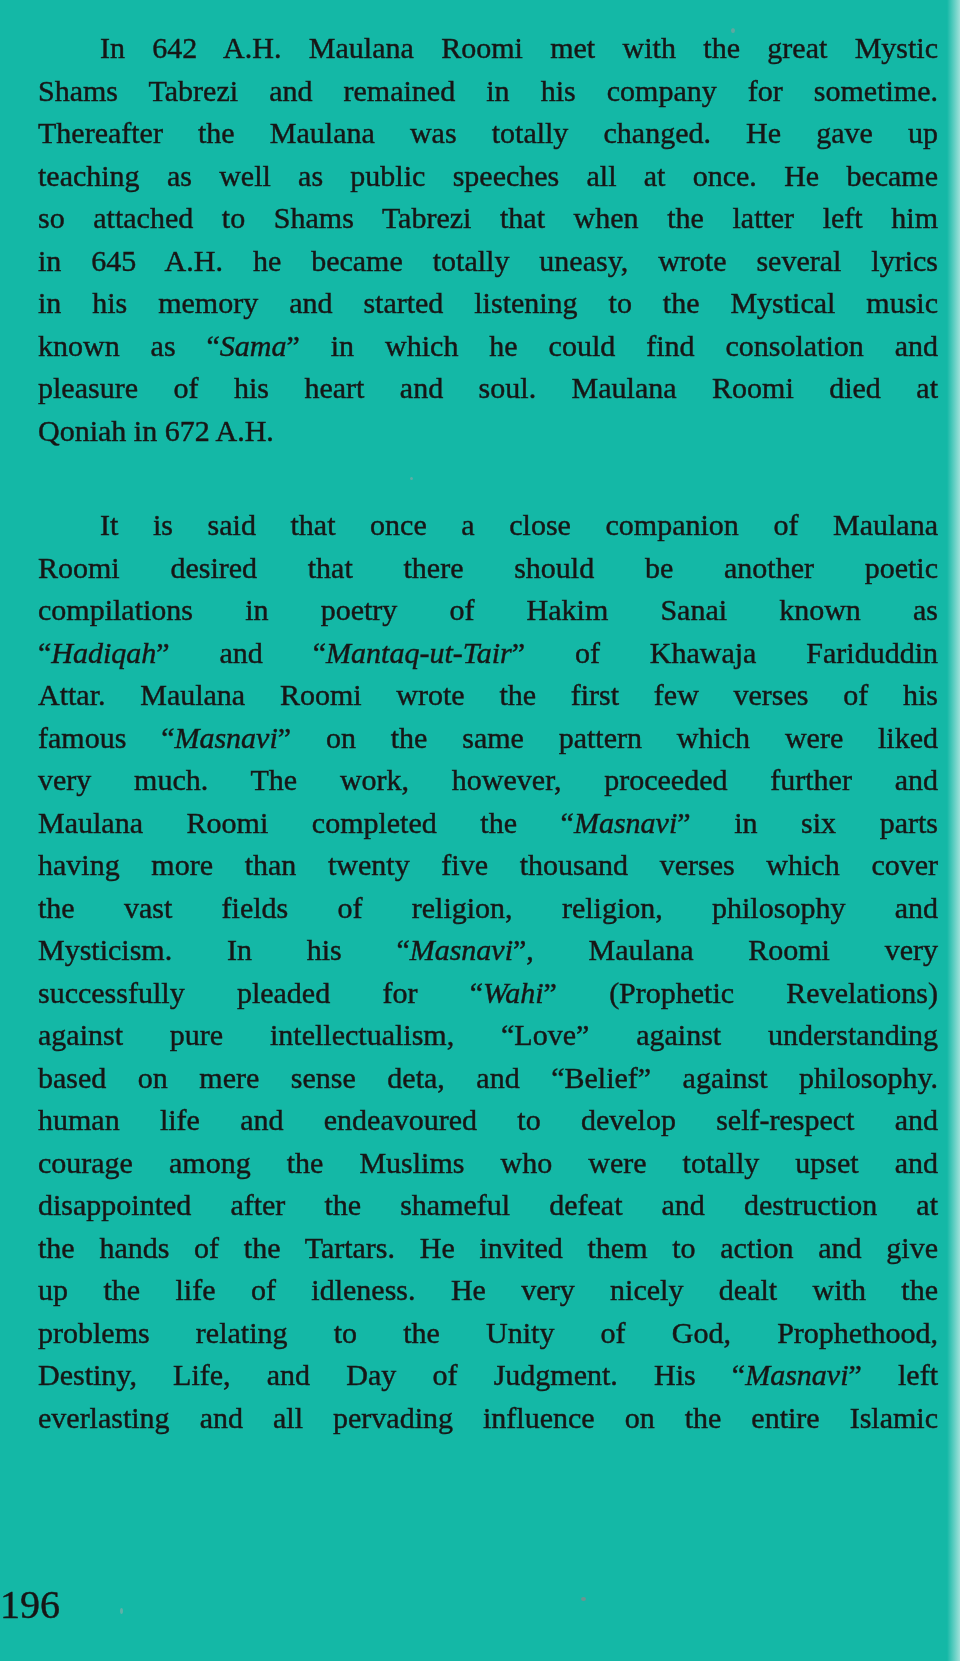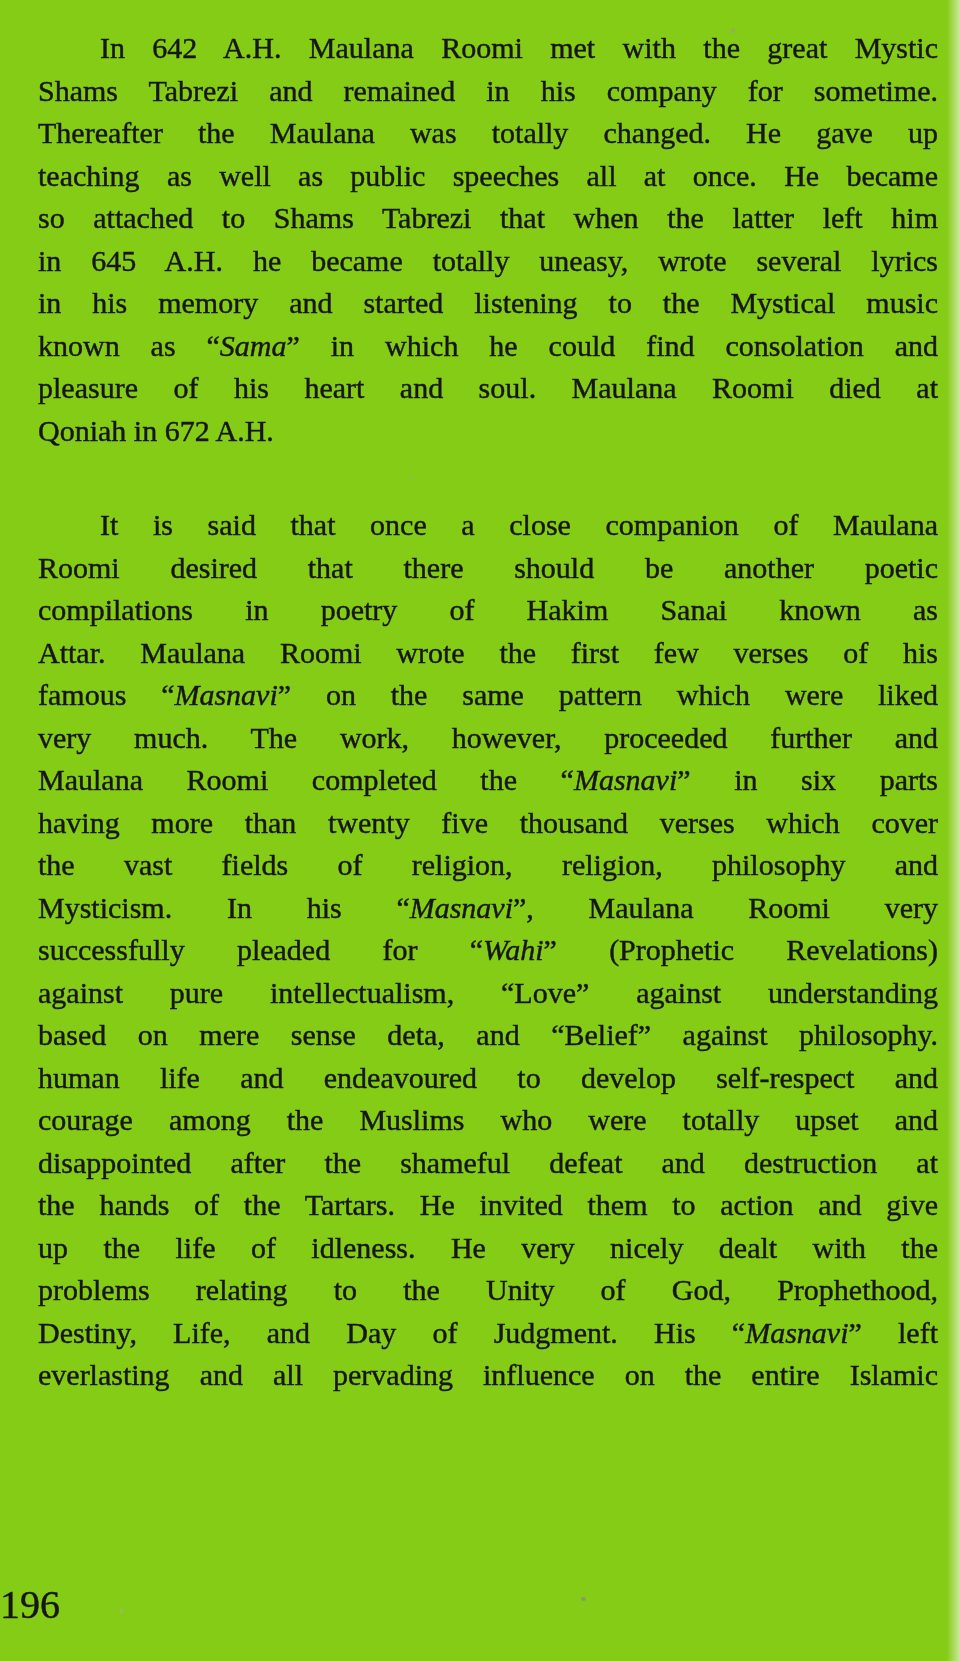--- a/index.html
+++ b/index.html
@@ -1,20 +1,20 @@
 <!DOCTYPE html>
 <html><head>
 <meta charset="utf-8">
 <style>
   html, body { margin: 0; padding: 0; }
   .page {
     position: relative;
     width: 960px;
     height: 1661px;
-    background: #84cc16;
+    background: #14b8a6;
     font-family: "Liberation Serif", "DejaVu Serif", serif;
     color: #161616;
     overflow: hidden;
   }
   .content {
     position: absolute;
     left: 38px;
     top: 27px;
     width: 900px;
   }
@@ -70,20 +70,21 @@
       <div class="line">in his memory and started listening to the Mystical music</div>
       <div class="line">known as “<i>Sama</i>” in which he could find consolation and</div>
       <div class="line">pleasure of his heart and soul. Maulana Roomi died at</div>
       <div class="line last">Qoniah in 672 A.H.</div>
     </div>
 
     <div class="paragraph paragraph-2">
       <div class="line first">It is said that once a close companion of Maulana</div>
       <div class="line">Roomi desired that there should be another poetic</div>
       <div class="line">compilations in poetry of Hakim Sanai known as</div>
+      <div class="line">“<i>Hadiqah</i>” and “<i>Mantaq-ut-Tair</i>” of Khawaja Fariduddin</div>
       <div class="line">Attar. Maulana Roomi wrote the first few verses of his</div>
       <div class="line">famous “<i>Masnavi</i>” on the same pattern which were liked</div>
       <div class="line">very much. The work, however, proceeded further and</div>
       <div class="line">Maulana Roomi completed the “<i>Masnavi</i>” in six parts</div>
       <div class="line">having more than twenty five thousand verses which cover</div>
       <div class="line">the vast fields of religion, religion, philosophy and</div>
       <div class="line">Mysticism. In his “<i>Masnavi</i>”, Maulana Roomi very</div>
       <div class="line">successfully pleaded for “<i>Wahi</i>” (Prophetic Revelations)</div>
       <div class="line">against pure intellectualism, “Love” against understanding</div>
       <div class="line">based on mere sense deta, and “Belief” against philosophy.</div>

